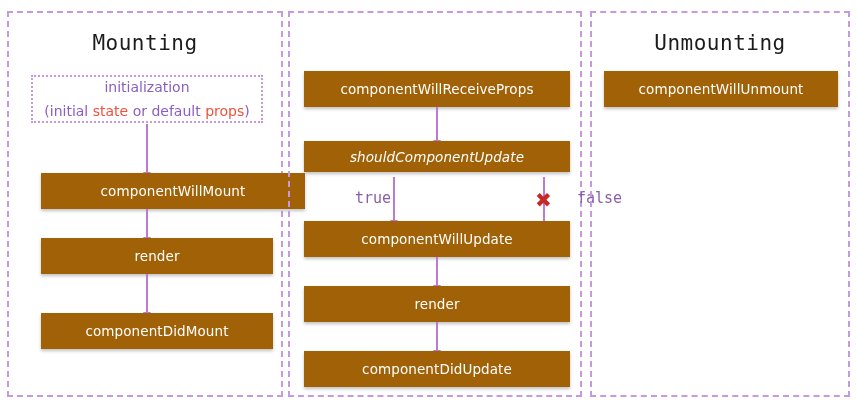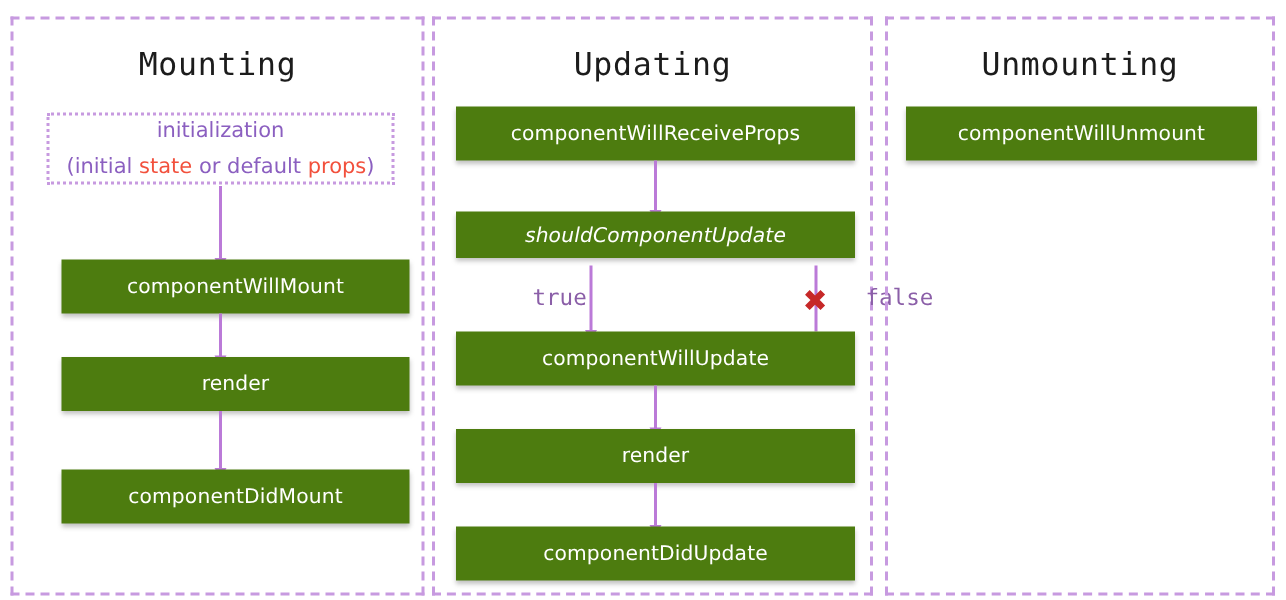--- a/index.html
+++ b/index.html
@@ -29,21 +29,21 @@
     text-align:center;
     font-family:"DejaVu Sans Mono", monospace;
     font-size:21px;
     color:#1c1c1c;
     letter-spacing:0.5px;
     white-space:nowrap;
   }
 
   .node{
     position:absolute;
-    background:#4d7c0f;
+    background:#a16207;
     color:#ffffff;
     font-family:"DejaVu Sans", sans-serif;
     font-size:13.5px;
     display:flex;
     align-items:center;
     justify-content:center;
     box-shadow:0 2px 3px rgba(120,120,120,0.45);
     box-sizing:border-box;
     text-align:center;
     letter-spacing:0.1px;
@@ -114,21 +114,21 @@
     <div class="initbox" style="left:22px; top:62px; width:232px; height:48px;">
       <div class="ln">initialization</div>
       <div class="ln"><span>(initial </span><span class="kw">state</span><span> or default </span><span class="kw">props</span><span>)</span></div>
     </div>
 
     <div class="arrow" style="left:137px; top:111px;">
       <div class="shaft" style="height:49px;"></div>
       <div class="head" style="top:48px;"></div>
     </div>
 
-    <div class="node" style="left:32px; top:160px; width:232px; height:36px;">
+    <div class="node" style="left:32px; top:160px; width:264px; height:36px;">
       <span>componentWillMount</span>
     </div>
 
     <div class="arrow" style="left:137px; top:196px;">
       <div class="shaft" style="height:29px;"></div>
       <div class="head" style="top:28px;"></div>
     </div>
 
     <div class="node" style="left:32px; top:225px; width:232px; height:36px;">
       <span>render</span>
@@ -138,21 +138,20 @@
       <div class="shaft" style="height:39px;"></div>
       <div class="head" style="top:38px;"></div>
     </div>
 
     <div class="node" style="left:32px; top:300px; width:232px; height:36px;">
       <span>componentDidMount</span>
     </div>
   </div>
 
   <div class="panel" id="panel-updating">
-    <div class="panel-title">Updating</div>
 
     <div class="node" style="left:14px; top:58px; width:266px; height:36px;">
       <span>componentWillReceiveProps</span>
     </div>
 
     <div class="arrow" style="left:146px; top:94px;">
       <div class="shaft" style="height:34px;"></div>
       <div class="head" style="top:33px;"></div>
     </div>
 

